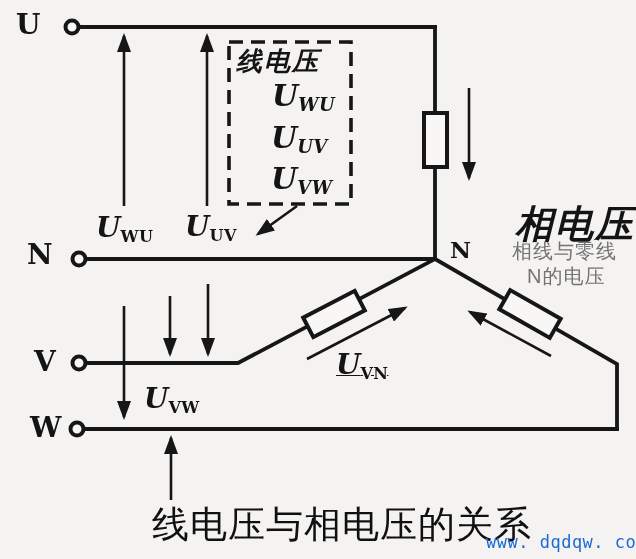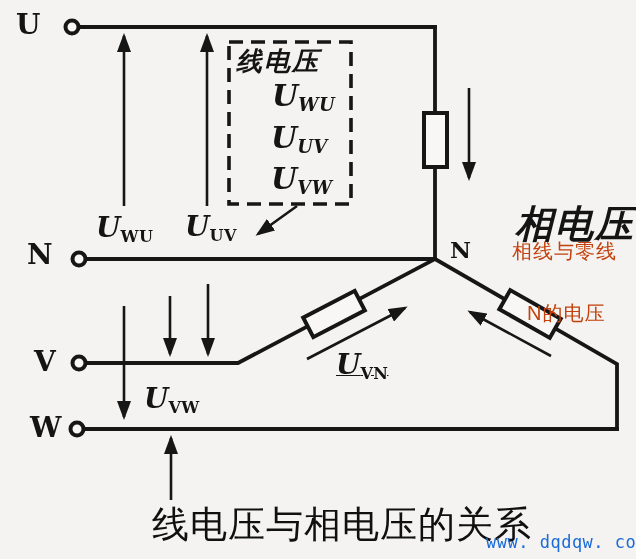--- a/index.html
+++ b/index.html
@@ -59,21 +59,21 @@
     letter-spacing: 2px;
   }
   .phase-title {
     font-size: 38px;
     font-weight: bold;
     font-style: italic;
     letter-spacing: 2px;
   }
   .phase-sub {
     font-size: 20px;
-    color: #c2410c;
+    color: #737373;
     letter-spacing: 1px;
   }
   .caption {
     font-size: 37px;
     color: #101010;
     letter-spacing: 1px;
   }
   .watermark {
     font-family: "DejaVu Sans Mono", monospace;
     font-size: 17px;
@@ -159,18 +159,18 @@
   </div>
   <div class="txt vlabel" style="left:144px; top:385px;">
     <span class="vmain">U</span><span class="vsub">VW</span>
   </div>
   <div class="txt vlabel" style="left:336px; top:351px;text-decoration:underline;">
     <span class="vmain">U</span><span class="vsub">VN</span>
   </div>
 
   <div class="txt phase-title" style="left:515px; top:205px;">相电压</div>
   <div class="txt phase-sub" style="left:512px; top:241px;">相线与零线</div>
-  <div class="txt phase-sub" style="left:527px; top:266px;margin-top:37px;">N的电压</div>
+  <div class="txt phase-sub" style="left:527px; top:266px;">N的电压</div>
 
   <div class="txt caption" style="left:152px; top:506px;">线电压与相电压的关系</div>
   <div class="txt watermark" style="left:486px; top:534px; color:#1a6bd8;">www. dqdqw. com</div>
 
 </div>
 
 </body></html>

